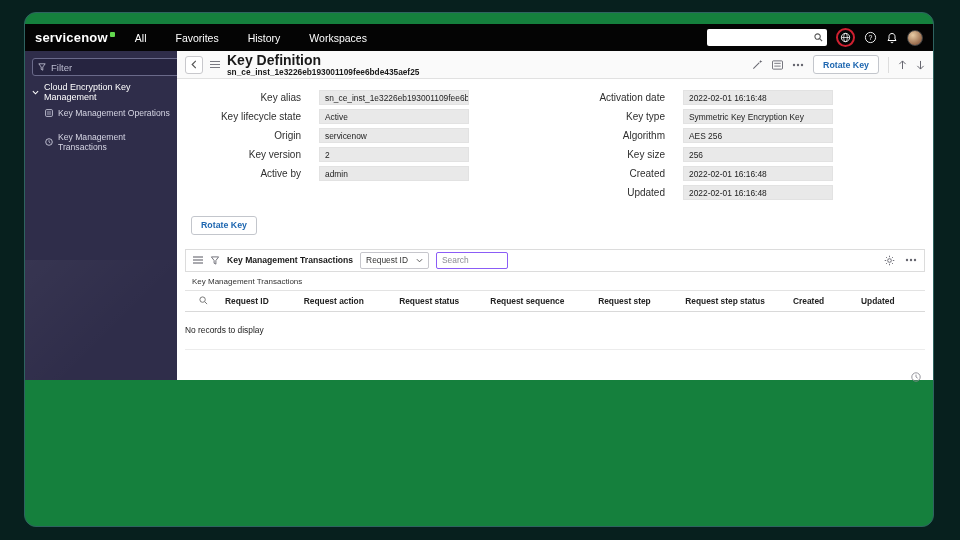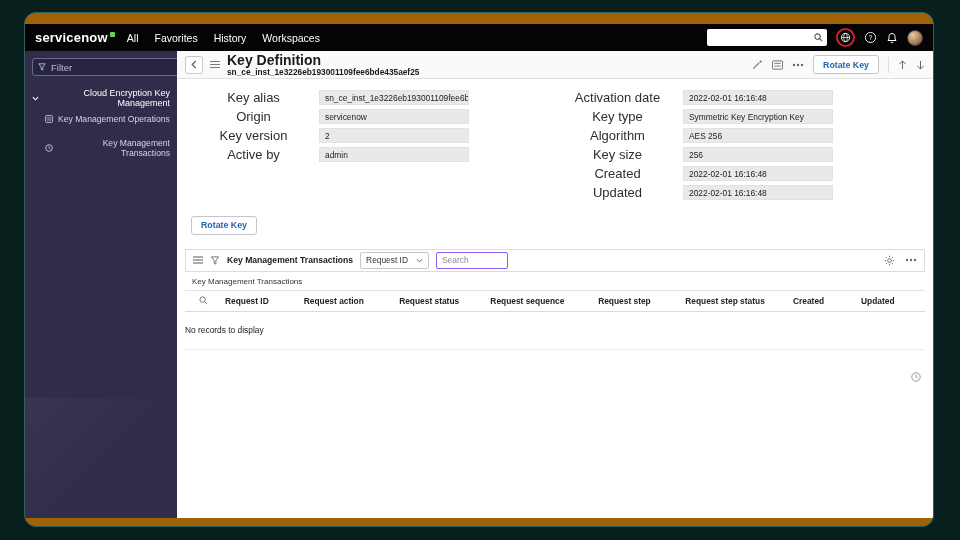--- a/index.html
+++ b/index.html
@@ -1,48 +1,48 @@
 <!DOCTYPE html>
 <html><head>
 <meta charset="utf-8">
 <style>
   * { box-sizing: border-box; margin: 0; padding: 0; }
   html,body { width:960px; height:540px; overflow:hidden; }
   body { background:#07201e; font-family:"Liberation Sans", sans-serif; position:relative; }
 
   .frame { position:absolute; left:24px; top:12px; width:910px; height:515px;
-           background:#a16207; border:1px solid #2e6360; border-radius:12px;
+           background:#15803d; border:1px solid #2e6360; border-radius:12px;
            overflow:hidden; padding-top:11px; }
 
   
   .topbar { height:27px; background:#040404; display:flex; align-items:center; padding:0 10px; }
   .logo { color:#fff; font-size:13px; font-weight:bold; letter-spacing:.2px; display:flex; align-items:flex-start; }
   .logo .mark { width:5px; height:5px; background:#62d84e; border-radius:1px; margin-left:2px; margin-top:2px; }
-  .topnav { display:flex; align-items:center; margin-left:12px; gap:16px; }
+  .topnav { display:flex; align-items:center; margin-left:20px; gap:29px; }
   .topnav .nav-item { color:#fff; font-size:10.5px; cursor:pointer; }
   .top-right { margin-left:auto; display:flex; align-items:center; gap:9px; }
   .g-search { width:120px; height:17px; background:#fff; border-radius:2px; display:flex; align-items:center; justify-content:flex-end; padding:0 4px; }
   .ring { width:19px; height:19px; border:2px solid #cf2030; border-radius:50%; display:flex; align-items:center; justify-content:center; }
   .tb-icon { display:flex; align-items:center; justify-content:center; }
   .avatar { width:16px; height:16px; border-radius:50%; background:radial-gradient(circle at 35% 30%, #e8cba4, #9a6d4e 70%, #5c4a57); border:1px solid #444; }
 
-  .main { display:flex; height:467px; }
+  .main { display:flex; height:329px; }
 
   
   .sidebar { width:152px; background:#2f2d4a; flex:none; padding:7px 7px; position:relative; overflow:hidden; }
   .sidebar::after { content:""; position:absolute; left:0; bottom:0; width:100%; height:120px;
                     background:linear-gradient(135deg, rgba(255,255,255,0.04), rgba(255,255,255,0) 60%); pointer-events:none; }
   .filter-row { display:flex; align-items:center; gap:7px; }
   .filter-box { flex:1; height:18px; background:#262440; border:1px solid #6a6a8a; border-radius:3px;
                 display:flex; align-items:center; gap:5px; padding:0 5px; }
   .filter-box input { flex:1; min-width:0; background:transparent; border:none; outline:none;
                       color:#cfcfdd; font-size:9.5px; font-family:inherit; }
   .filter-box input::placeholder { color:#bdbdd0; }
   .side-ic { color:#c9c9da; display:flex; align-items:center; }
-  .tree { margin-top:12px;text-align:right; }
+  .tree { margin-top:6px; }
   .tree-root { display:flex; align-items:center; gap:5px; color:#ffffff; font-size:9px; cursor:pointer; }
   .tree-kids { margin:6px 0 0 13px; display:flex; flex-direction:column; gap:14px; }
   .tree-item { display:flex; align-items:center; gap:5px; color:#d6d6e4; font-size:8.6px; cursor:pointer; }
 
   
   .content { flex:1; min-width:0; background:#fff; display:flex; flex-direction:column; position:relative; }
 
   .rec-header { height:28px; background:#fafafa; border-bottom:1px solid #e1e1e1;
                 display:flex; align-items:center; padding:0 8px; gap:7px; flex:none; }
   .back-btn { width:18px; height:18px; border:1px solid #c8c8cc; border-radius:3px; background:#fff;
@@ -53,21 +53,21 @@
   .rec-subtitle { font-size:8.3px; font-weight:bold; color:#1a1a1a;text-align:center; }
   .rec-tools { margin-left:auto; display:flex; align-items:center; gap:9px; }
   .gicon { color:#65656e; display:flex; align-items:center; cursor:pointer; }
   .btn-secondary { height:19px; padding:0 9px; background:#fff; border:1px solid #c3c6cc; border-radius:3px;
                    color:#1d66b0; font-size:8.8px; font-weight:bold; cursor:pointer; font-family:inherit; }
   .vdiv { width:1px; height:16px; background:#ddd; }
 
   .form { display:flex; padding:11px 14px 4px; flex:none; }
   .fcol { width:50%; display:flex; flex-direction:column; gap:4px; }
   .field { display:flex; align-items:center; height:15px; }
-  .flabel { width:128px; flex:none; text-align:center; padding-right:3px; font-size:13px; color:#2e2e2e; }
+  .flabel { width:128px; flex:none; text-align:right; padding-right:18px; font-size:10px; color:#2e2e2e; }
   .fvalue { width:150px; height:15px; background:#e9e9e9; border:1px solid #e2e2e2;
             font-size:8.4px; color:#222; display:flex; align-items:center; padding:0 5px;
             white-space:nowrap; overflow:hidden; }
 
   .rotate-row { padding:10px 14px 12px; flex:none; }
 
   
   .rlist { margin:2px 8px 0; flex:none; }
   .list-toolbar { border:1px solid #dcdcdc; height:23px; display:flex; align-items:center; gap:7px; padding:0 7px; background:#fff; }
   .lt-title { font-size:8.6px; font-weight:bold; color:#1a1a1a; white-space:nowrap; }
@@ -241,20 +241,24 @@
               </svg>
           </span>
         </div>
       </div>
 
       <div class="form">
         <div class="fcol">
           <div class="field">
             <span class="flabel">Key alias</span>
             <span class="fvalue">sn_ce_inst_1e3226eb193001109fee6bde435aef</span>
+          </div>
+          <div class="field">
+            <span class="flabel">Key lifecycle state</span>
+            <span class="fvalue">Active</span>
           </div>
           <div class="field">
             <span class="flabel">Origin</span>
             <span class="fvalue">servicenow</span>
           </div>
           <div class="field">
             <span class="flabel">Key version</span>
             <span class="fvalue">2</span>
           </div>
           <div class="field">

